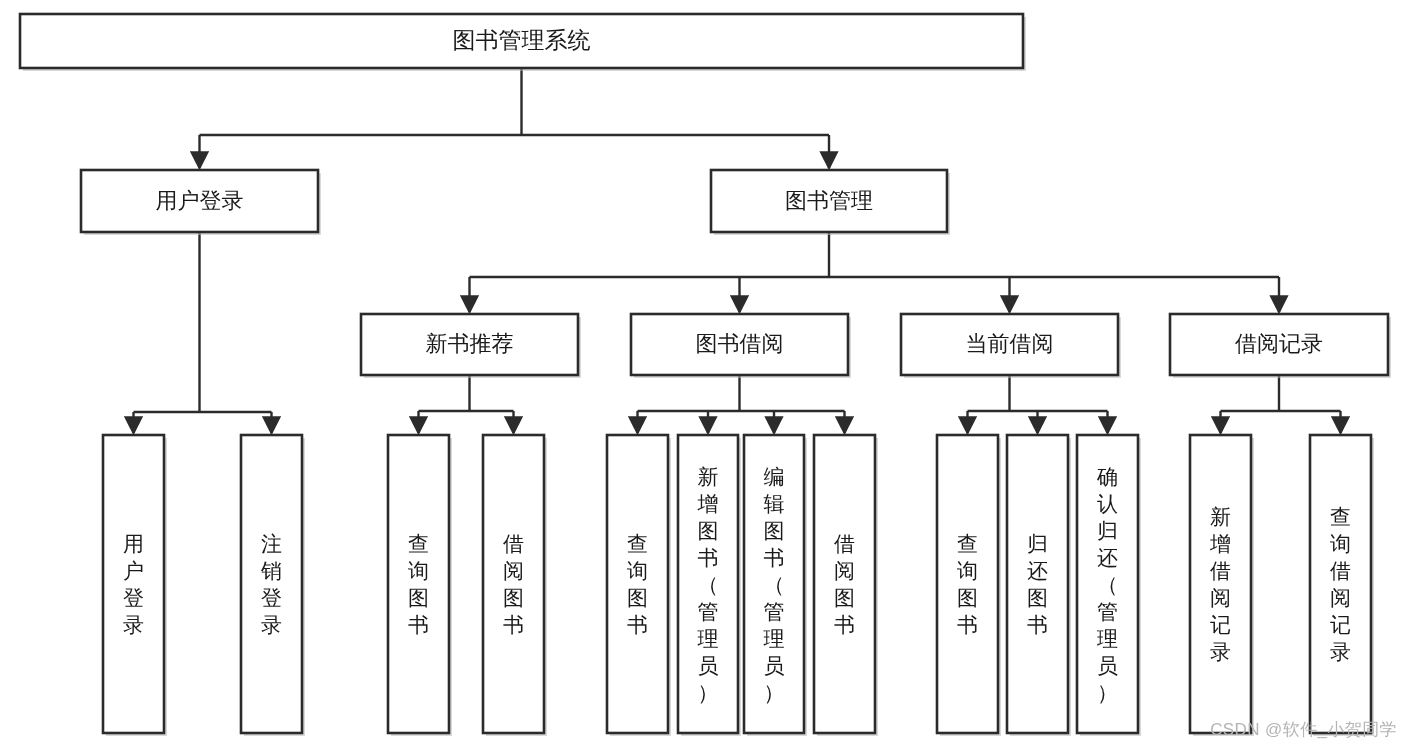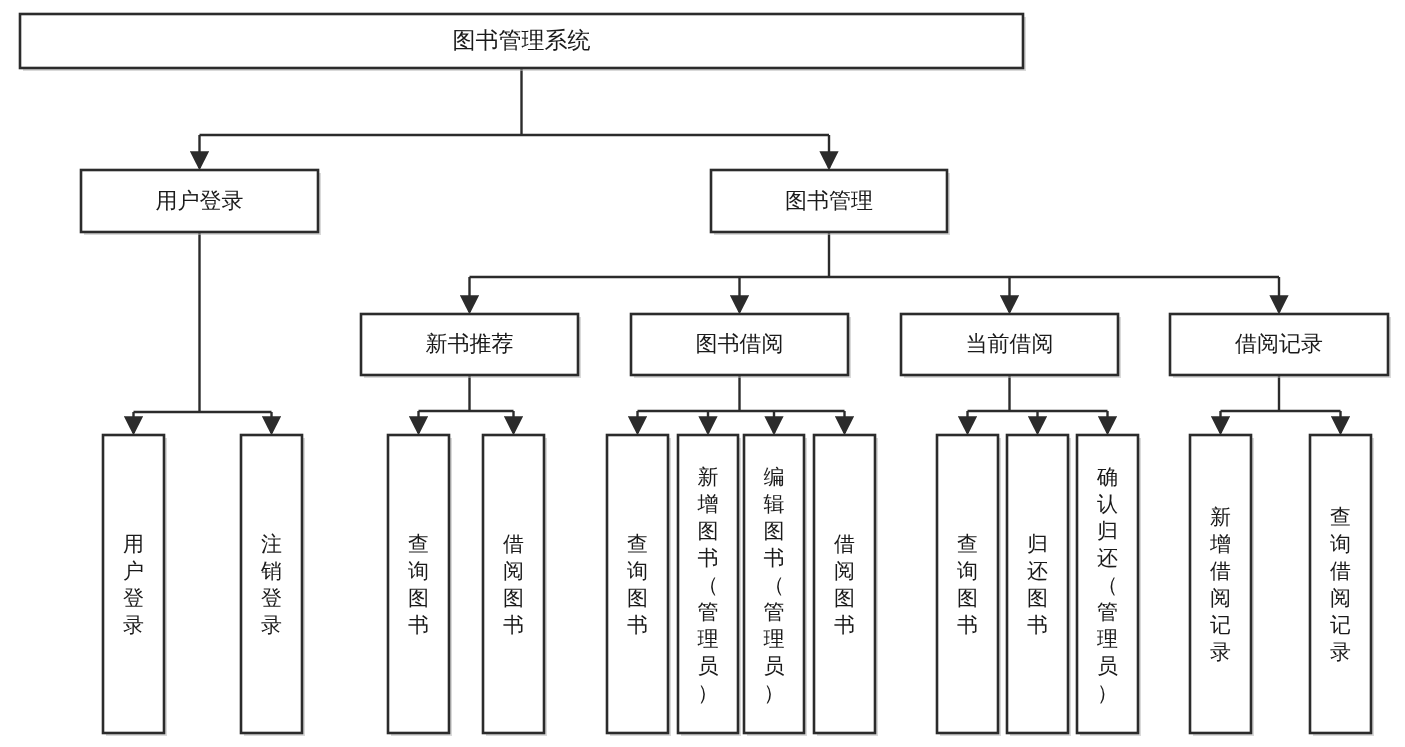--- a/index.html
+++ b/index.html
@@ -216,13 +216,14 @@
           <rect x="1190" y="435" width="61" height="298" class="node-rect"></rect>
           <text x="1220.5" y="524.06" class="v-node-text"><tspan x="1220.5" dy="0">新</tspan><tspan x="1220.5" dy="27">增</tspan><tspan x="1220.5" dy="27">借</tspan><tspan x="1220.5" dy="27">阅</tspan><tspan x="1220.5" dy="27">记</tspan><tspan x="1220.5" dy="27">录</tspan></text>
         </g>
         <g>
           <rect x="1313" y="438" width="61" height="298" class="node-shadow"></rect>
           <rect x="1310" y="435" width="61" height="298" class="node-rect"></rect>
           <text x="1340.5" y="524.06" class="v-node-text"><tspan x="1340.5" dy="0">查</tspan><tspan x="1340.5" dy="27">询</tspan><tspan x="1340.5" dy="27">借</tspan><tspan x="1340.5" dy="27">阅</tspan><tspan x="1340.5" dy="27">记</tspan><tspan x="1340.5" dy="27">录</tspan></text>
         </g>
       </g>
   </svg>
+  <div class="watermark">CSDN @软件_小贺同学</div>
 </div>
 
 </body></html>

